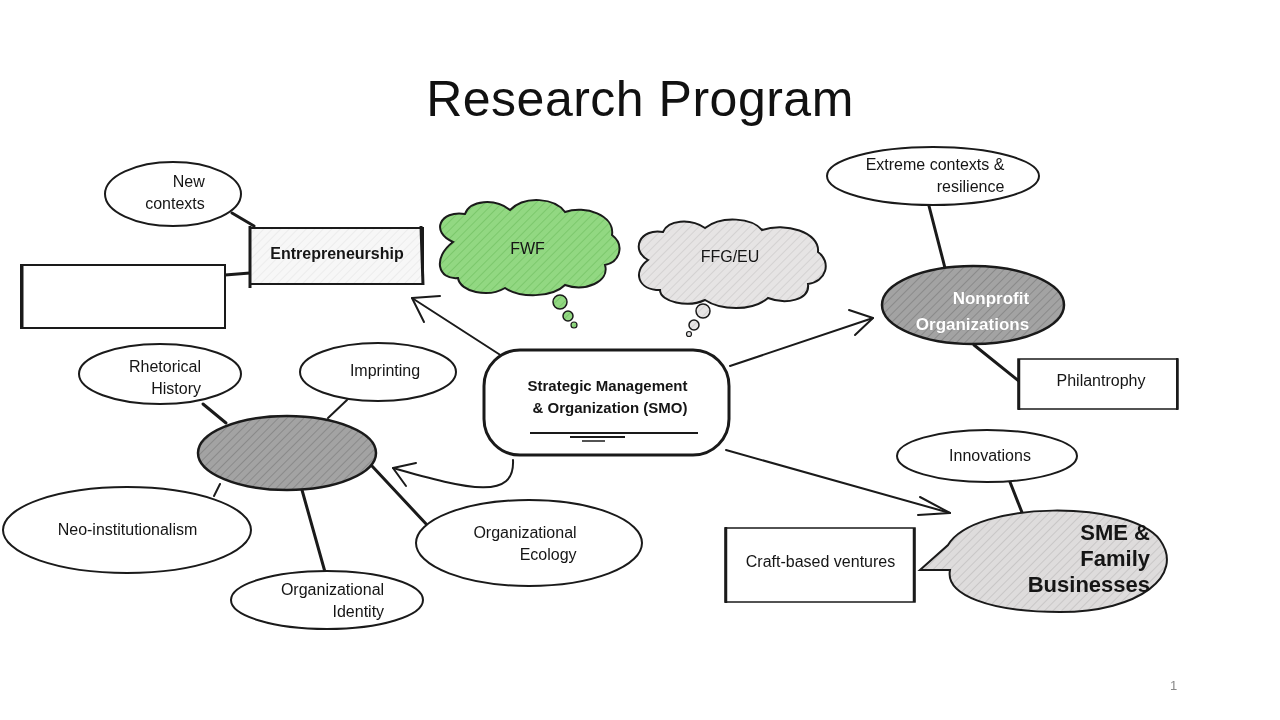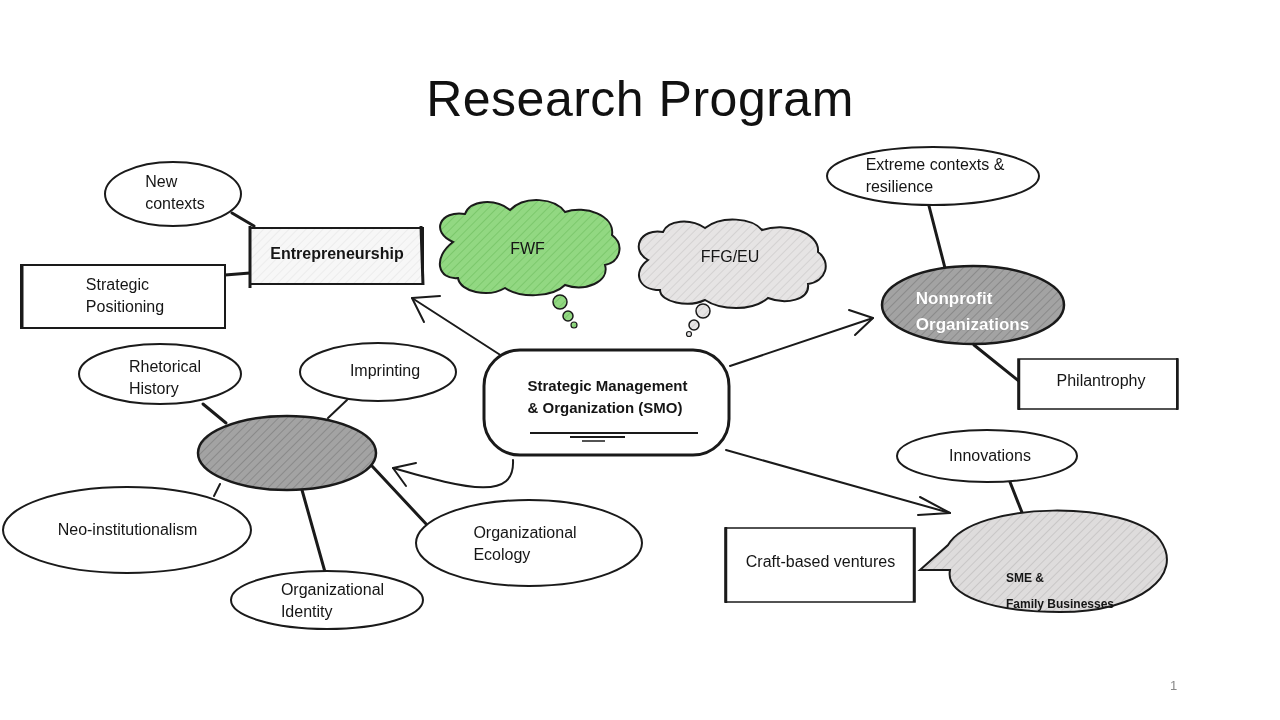--- a/index.html
+++ b/index.html
@@ -1,23 +1,23 @@
 <!DOCTYPE html>
 <html><head>
   <meta charset="utf-8">
   <style>
     html, body { margin: 0; padding: 0; background: #ffffff; }
     body { width: 1280px; height: 720px; position: relative; overflow: hidden; font-family: "Liberation Sans", sans-serif; color: #111; }
     #slide { position: absolute; left: 0; top: 0; width: 1280px; height: 720px; }
     #diagram { position: absolute; left: 0; top: 0; width: 1280px; height: 720px; }
     .title { position: absolute; left: 0; width: 1280px; top: 70px; text-align: center; font-size: 50px; font-weight: normal; color: #111; letter-spacing: 0.5px; font-family: "Liberation Sans", sans-serif; }
-    .label { position: absolute; display: flex; align-items: center; justify-content: center; text-align: left; font-size: 16px; line-height: 22px; color: #151515; white-space: pre-line; }
+    .label { position: absolute; display: flex; align-items: center; justify-content: center; text-align: right; font-size: 16px; line-height: 22px; color: #151515; white-space: pre-line; }
     .label.bold { font-weight: bold; }
     .label.white { color: #ffffff; font-weight: bold; font-size: 17px; line-height: 26px; text-shadow: 0 0 1px #888; margin-top: 8px; }
-    .label.big { font-size: 12px; line-height: 26px; margin-top: 32px; }
+    .label.big { font-size: 22px; line-height: 26px; }
     .page-num { position: absolute; left: 1170px; top: 678px; font-size: 13px; color: #888; }
   </style>
 </head>
 <body>
 
 <div id="slide">
   <svg id="diagram" width="1280" height="720" viewBox="0 0 1280 720" xmlns="http://www.w3.org/2000/svg">
     <defs>
       <pattern id="hatch-dark" width="6" height="6" patternUnits="userSpaceOnUse" patternTransform="rotate(45)">
         <rect width="6" height="6" fill="#a3a3a3"></rect>
@@ -133,22 +133,20 @@
     </g>
 
     <path d="M 948 545 C 975 500, 1130 500, 1160 540 C 1185 575, 1140 612, 1060 612 C 990 612, 945 595, 950 570 L 920 570 L 948 545 Z" fill="url(#hatch-light)" stroke="#1a1a1a" stroke-width="2"></path>
   </svg>
 
   <div class="title">Research Program</div>
 
   <div class="label bold" style="left:252px;top:238px;width:170px;height:32px;">Entrepreneurship</div>
   <div class="label" style="left:110px;top:170px;width:130px;height:46px;">New
 contexts</div>
-  <div class="label" style="left:30px;top:273px;width:190px;height:46px;">Strategic
-Positioning</div>
 
   <div class="label" style="left:490px;top:236px;width:75px;height:26px;">FWF</div>
   <div class="label" style="left:685px;top:244px;width:90px;height:26px;">FFG/EU</div>
 
   <div class="label" style="left:840px;top:153px;width:190px;height:46px;">Extreme contexts &amp;
 resilience</div>
   <div class="label white" style="left:895px;top:277px;width:155px;height:54px;">Nonprofit
 Organizations</div>
   <div class="label" style="left:1022px;top:368px;width:158px;height:26px;">Philantrophy</div>
 

